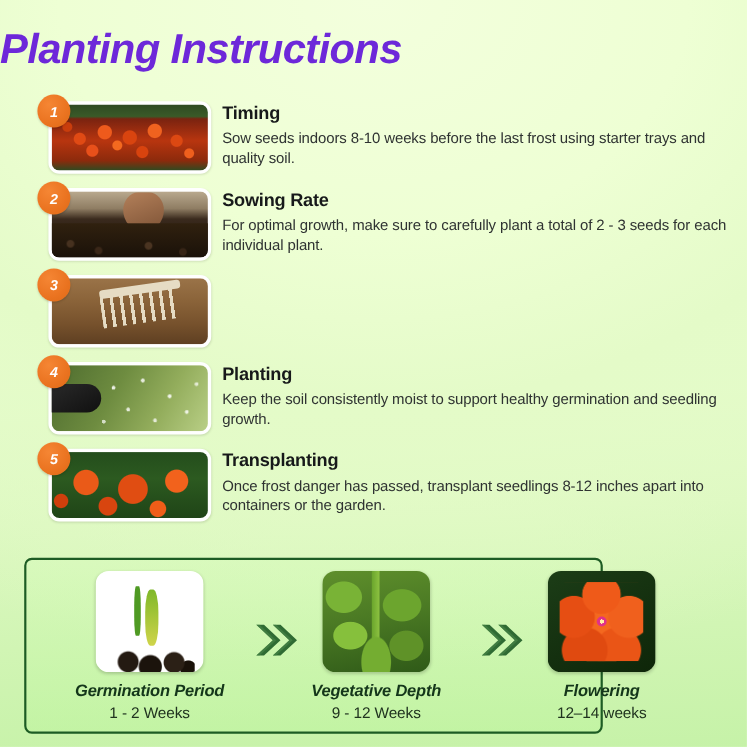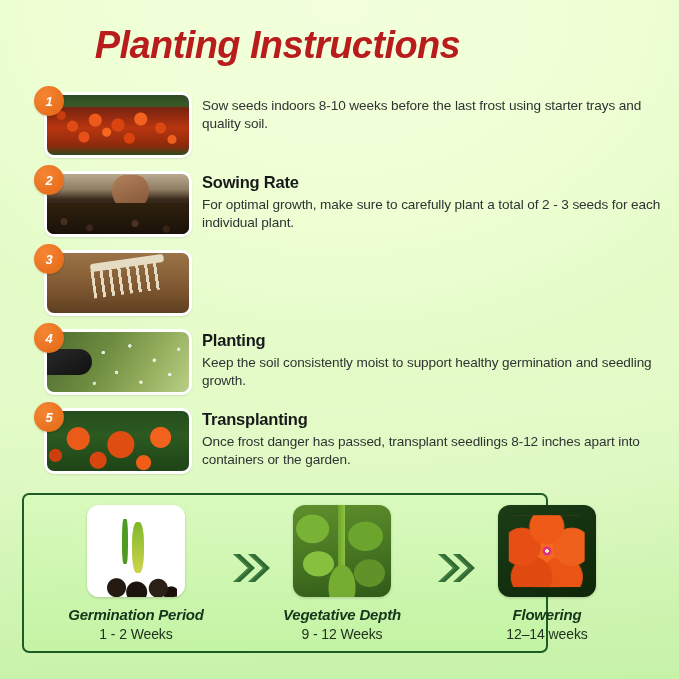--- a/index.html
+++ b/index.html
@@ -8,23 +8,23 @@
     font-family:"Liberation Sans","DejaVu Sans",sans-serif;
     background:
       radial-gradient(120% 90% at 50% 0%, #f3ffdd 0%, #eeffd4 35%, #e4fbc8 60%, transparent 100%),
       linear-gradient(178deg,#f2ffdc 0%,#eaffd2 38%,#dcf8c0 68%,#c6f2a8 100%);
     -webkit-font-smoothing:antialiased;
   }
   .page{position:relative;width:679px;height:679px;}
 
   
   .title{
-    position:absolute;left:0;top:24px;width:555px;text-align:center;
+    position:absolute;left:0;top:24px;width:555px;text-align:left;
     font-size:38px;font-weight:700;font-style:italic;letter-spacing:-0.6px;
-    color:#b91c1c;
+    color:#6d28d9;
   }
 
   
   .steps{position:absolute;left:0;top:92px;width:679px;}
   .step{position:relative;height:79px;}
   .thumb-wrap{
     position:absolute;left:44px;top:0;width:148px;height:66px;
     background:#ffffff;border-radius:10px;padding:3px;
     box-sizing:border-box;box-shadow:0 1px 2px rgba(0,0,0,.10);
   }
@@ -107,21 +107,21 @@
       radial-gradient(circle at 22% 46%,#ea5a18 0 11px,transparent 12px),
       radial-gradient(circle at 52% 56%,#e04d12 0 13px,transparent 14px),
       radial-gradient(circle at 80% 44%,#f2621c 0 10px,transparent 11px),
       radial-gradient(circle at 36% 82%,#d8450f 0 8px,transparent 9px),
       radial-gradient(circle at 68% 86%,#ef5d18 0 7px,transparent 8px),
       radial-gradient(circle at 6% 74%,#cf3f0c 0 6px,transparent 7px);
   }
 
   
   .timeline{
-    position:absolute;left:22px;top:493px;width:526px;height:160px;
+    position:absolute;left:22px;top:507px;width:526px;height:160px;
     border:2px solid #1d5c24;border-radius:7px;box-sizing:border-box;
     background:linear-gradient(180deg,rgba(214,250,186,.55),rgba(190,244,158,.55));
   }
   .tl-row{position:absolute;left:0;top:0;width:100%;height:100%;}
   .stage{position:absolute;top:10px;width:180px;text-align:center;}
   .stage-img{
     width:98px;height:92px;margin:0 auto;border-radius:12px;overflow:hidden;
     position:relative;box-shadow:0 1px 3px rgba(0,0,0,.18);
   }
   .stage-label{
@@ -187,20 +187,21 @@
   <div class="steps">
 
     <div class="step">
       <div class="thumb-wrap">
         <div class="thumb">
             <div class="art a-flowerbed"></div>
           </div>
       </div>
       <div class="badge">1</div>
       <div class="step-text">
+        <div class="step-h">Timing</div>
         <div class="step-p">Sow seeds indoors 8-10 weeks before the last frost using starter trays and quality soil.</div>
       </div>
     </div>
 
     <div class="step">
       <div class="thumb-wrap">
         <div class="thumb">
             <div class="art a-sowing"></div>
           </div>
       </div>

